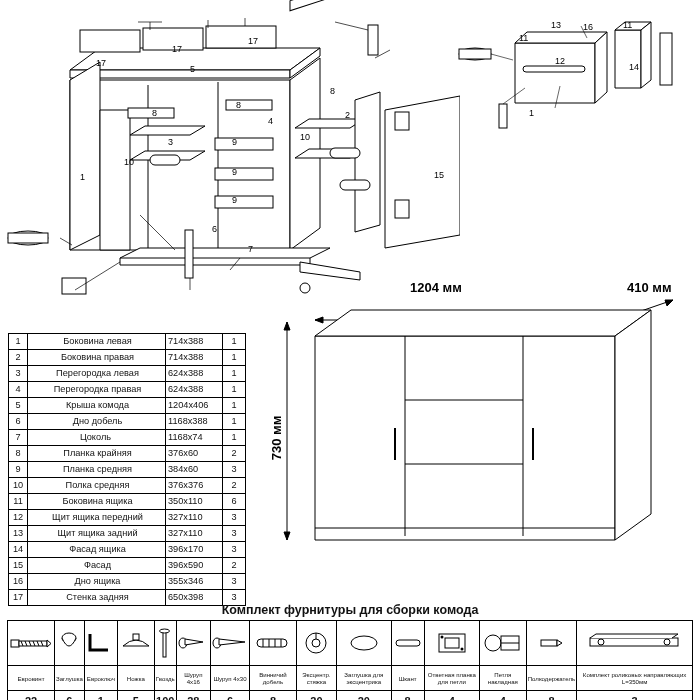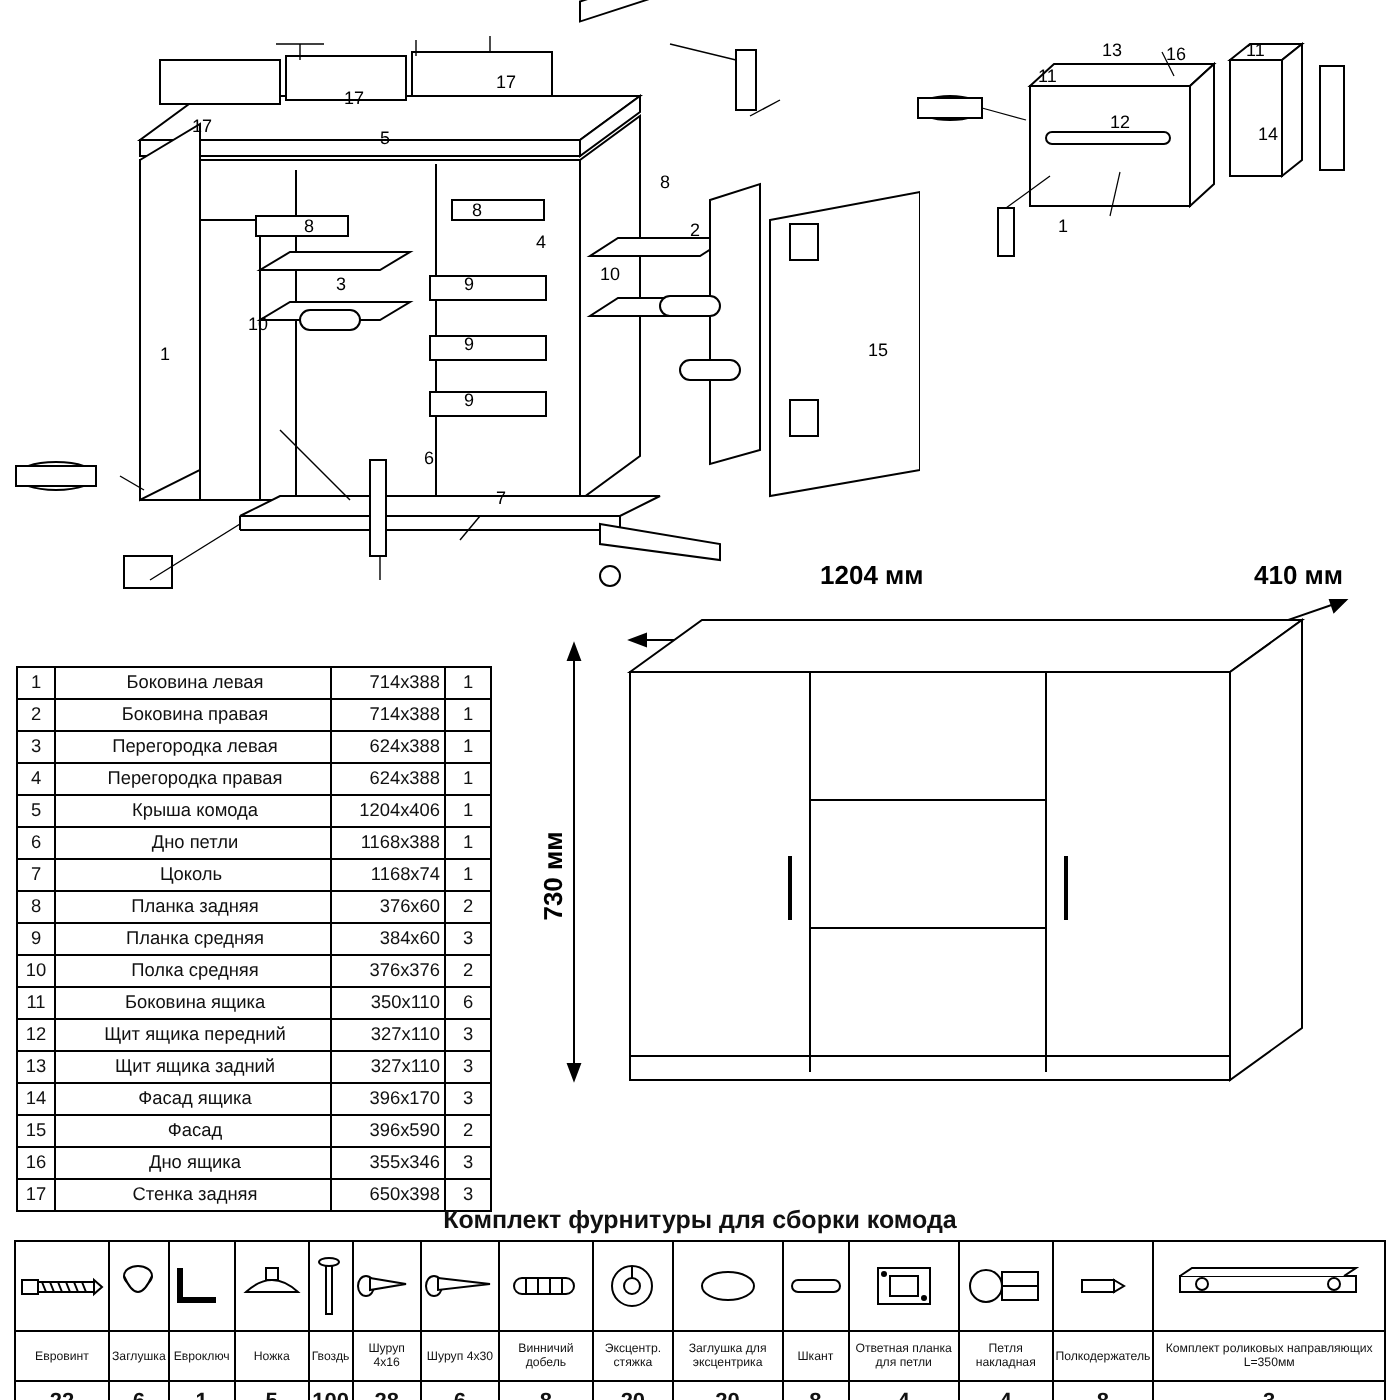--- a/index.html
+++ b/index.html
@@ -21,21 +21,21 @@
   #parts td{
     border:1px solid #000;
     font-size:9.2px;
     padding:1px 2px;
     height:13px;
     line-height:11px;
     background:#fff;
   }
   #parts td.num{width:14px;text-align:center;}
   #parts td.name{text-align:center;padding-left:4px;}
-  #parts td.size{width:52px;text-align:right;}
+  #parts td.size{width:52px;text-align:left;}
   #parts td.qty{width:18px;text-align:center;}
   #parts tr.center td.name{text-align:center;padding-left:0;}
 
   
   #dims{left:255px;top:278px;width:445px;height:320px;}
   .dimtxt{font-size:13px;font-weight:bold;}
 
   
   #kit-title{
     left:0;top:603px;width:700px;text-align:center;
@@ -208,33 +208,33 @@
         <td class="qty">1</td>
       </tr>
       <tr>
         <td class="num">5</td>
         <td class="name">Крыша комода</td>
         <td class="size">1204x406</td>
         <td class="qty">1</td>
       </tr>
       <tr>
         <td class="num">6</td>
-        <td class="name">Дно петли</td>
+        <td class="name">Дно добель</td>
         <td class="size">1168x388</td>
         <td class="qty">1</td>
       </tr>
       <tr class="center">
         <td class="num">7</td>
         <td class="name">Цоколь</td>
         <td class="size">1168x74</td>
         <td class="qty">1</td>
       </tr>
       <tr>
         <td class="num">8</td>
-        <td class="name">Планка задняя</td>
+        <td class="name">Планка крайняя</td>
         <td class="size">376x60</td>
         <td class="qty">2</td>
       </tr>
       <tr>
         <td class="num">9</td>
         <td class="name">Планка средняя</td>
         <td class="size">384x60</td>
         <td class="qty">3</td>
       </tr>
       <tr>

